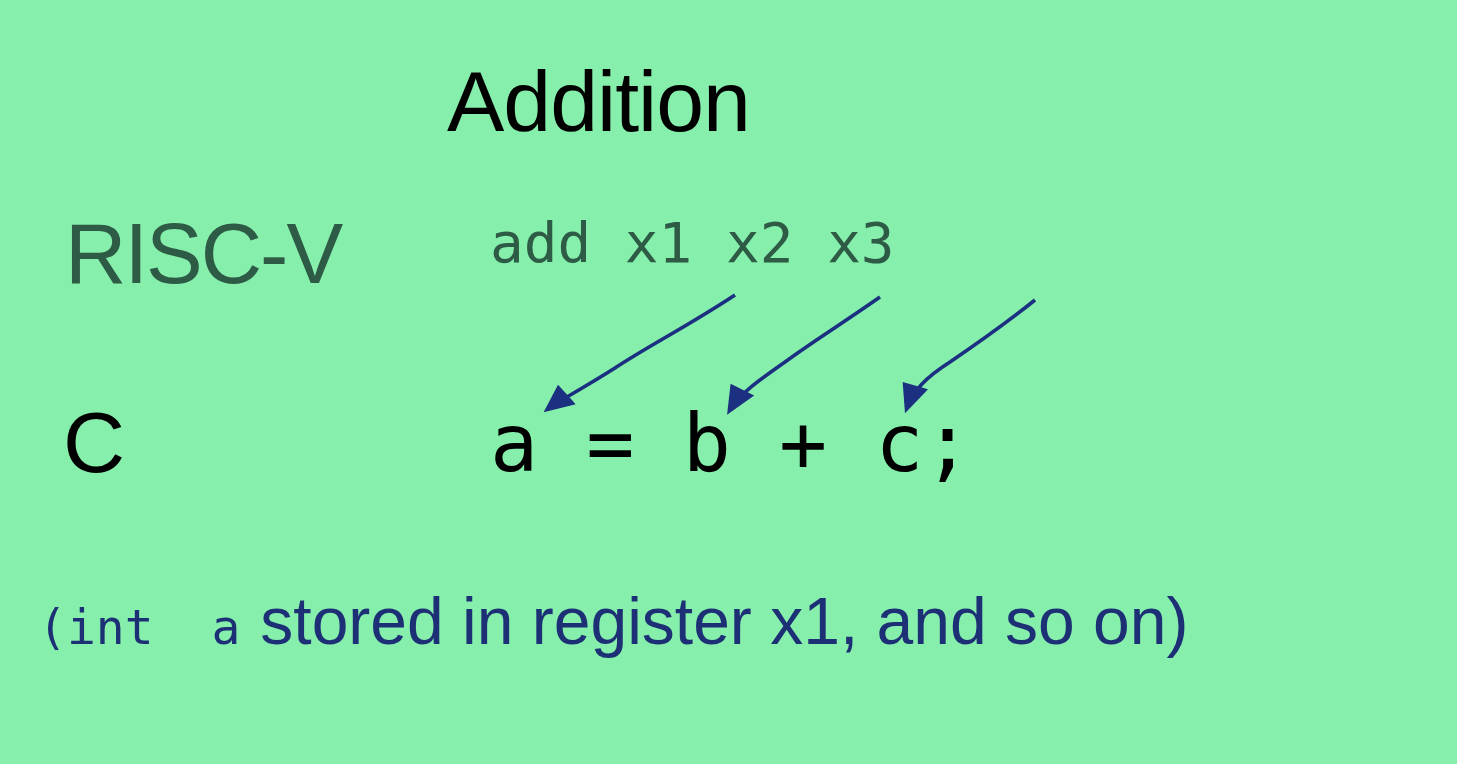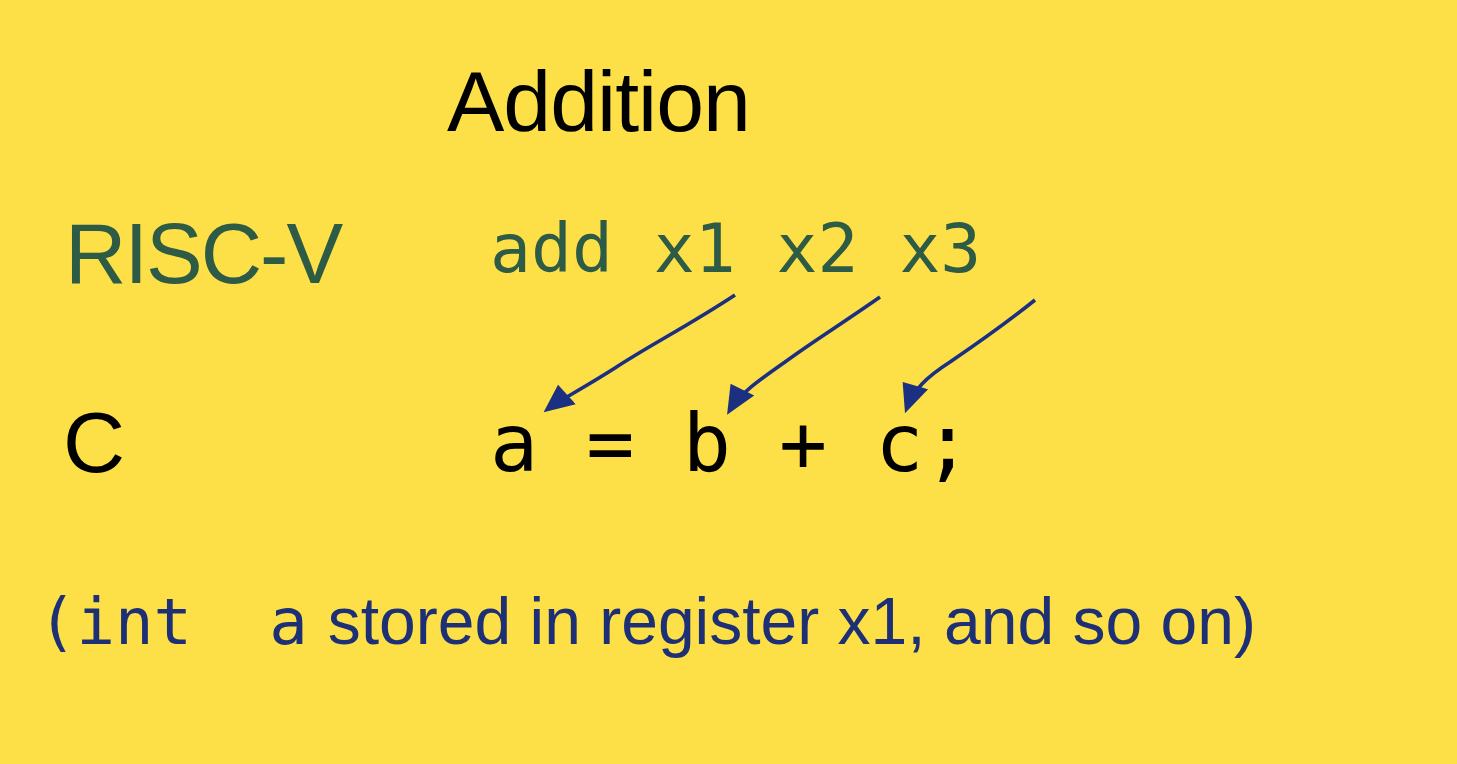--- a/index.html
+++ b/index.html
@@ -4,21 +4,21 @@
 <style>
   html, body {
     margin: 0;
     padding: 0;
     background: #ffffff;
   }
   #slide {
     position: relative;
     width: 1457px;
     height: 764px;
-    background: #fde047;
+    background: #86efac;
     overflow: hidden;
     font-family: "Liberation Sans", sans-serif;
     text-decoration: underline;
   }
   .abs { position: absolute; white-space: pre; }
 
   .title {
     left: 447px;
     top: 58px;
     font-size: 86px;
@@ -31,21 +31,21 @@
     top: 211px;
     font-size: 85px;
     line-height: 1;
     color: #2d5b45;
     letter-spacing: -2px;
   }
   .code-green {
     left: 490px;
     top: 215px;
     font-family: "DejaVu Sans Mono", monospace;
-    font-size: 68px;
+    font-size: 56px;
     line-height: 1;
     color: #2d5b45;
   }
   .label-black {
     left: 63px;
     top: 399px;
     font-size: 86px;
     line-height: 1;
     color: #000000;
   }
@@ -69,21 +69,21 @@
   .note {
     position: absolute;
     left: 38px;
     top: 588px;
     display: flex;
     align-items: baseline;
     color: #1d3076;
   }
   .note .note-code {
     font-family: "DejaVu Sans Mono", monospace;
-    font-size: 64px;
+    font-size: 48px;
     line-height: 1;
     white-space: pre;
   }
   .note .note-text {
     font-family: "Liberation Sans", sans-serif;
     font-size: 66px;
     line-height: 1;
     margin-left: 20px;
     white-space: pre;
     letter-spacing: 0px;

